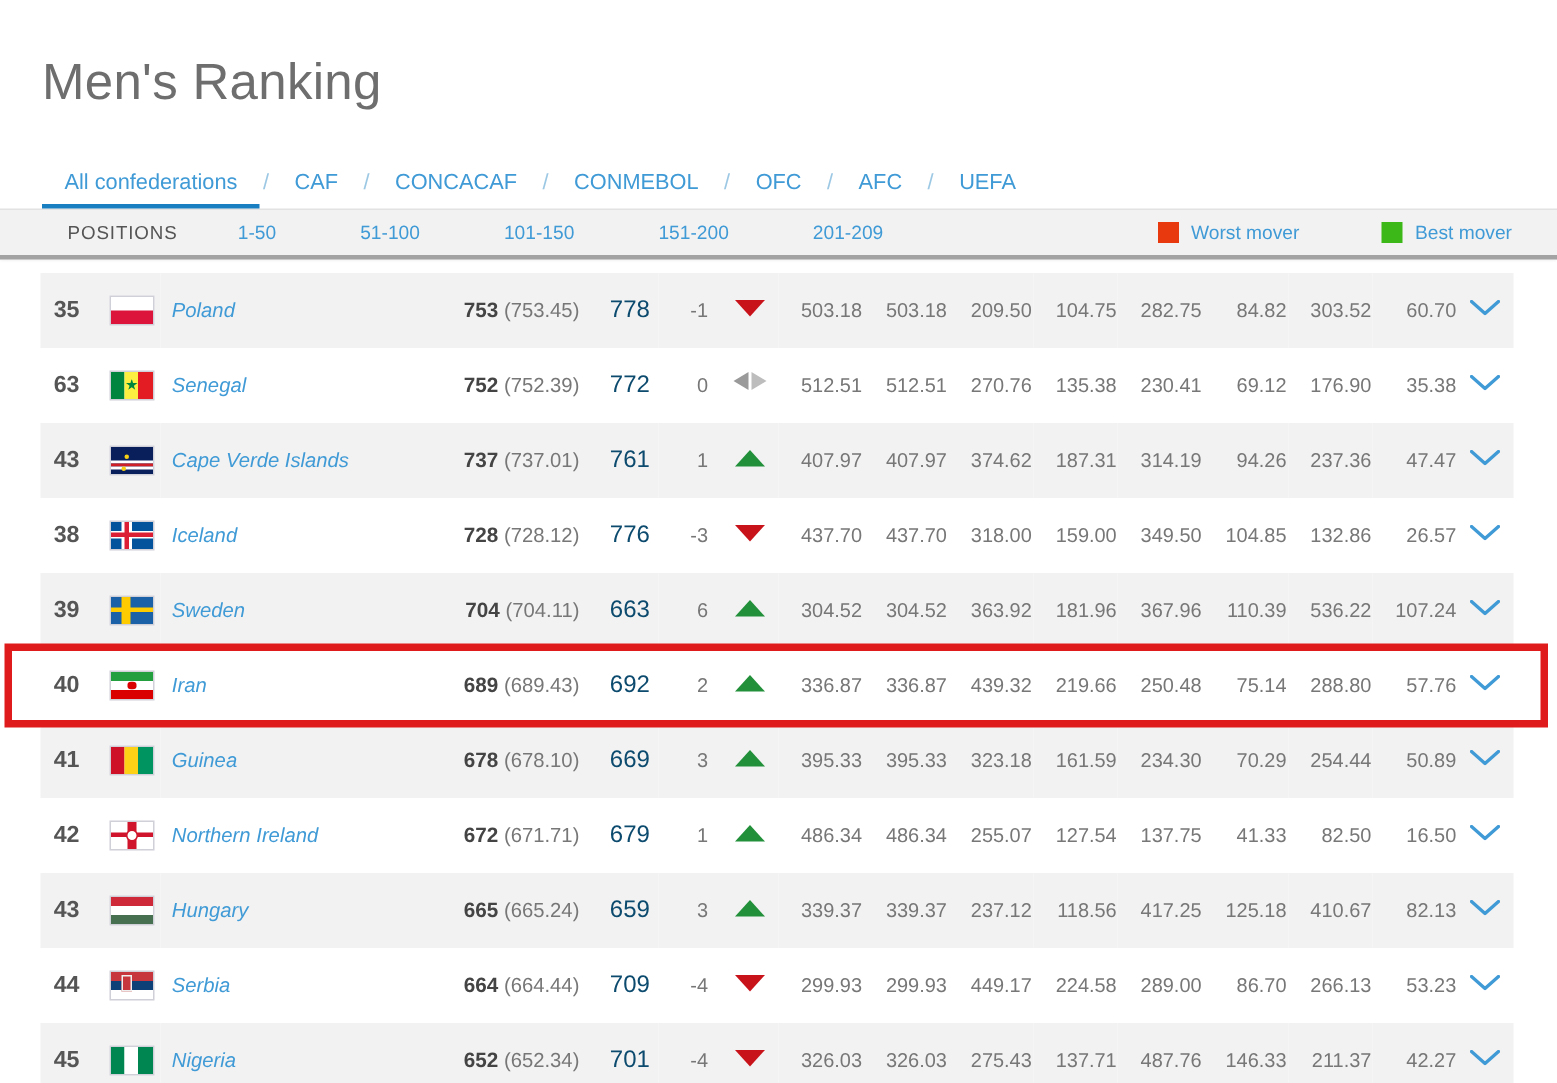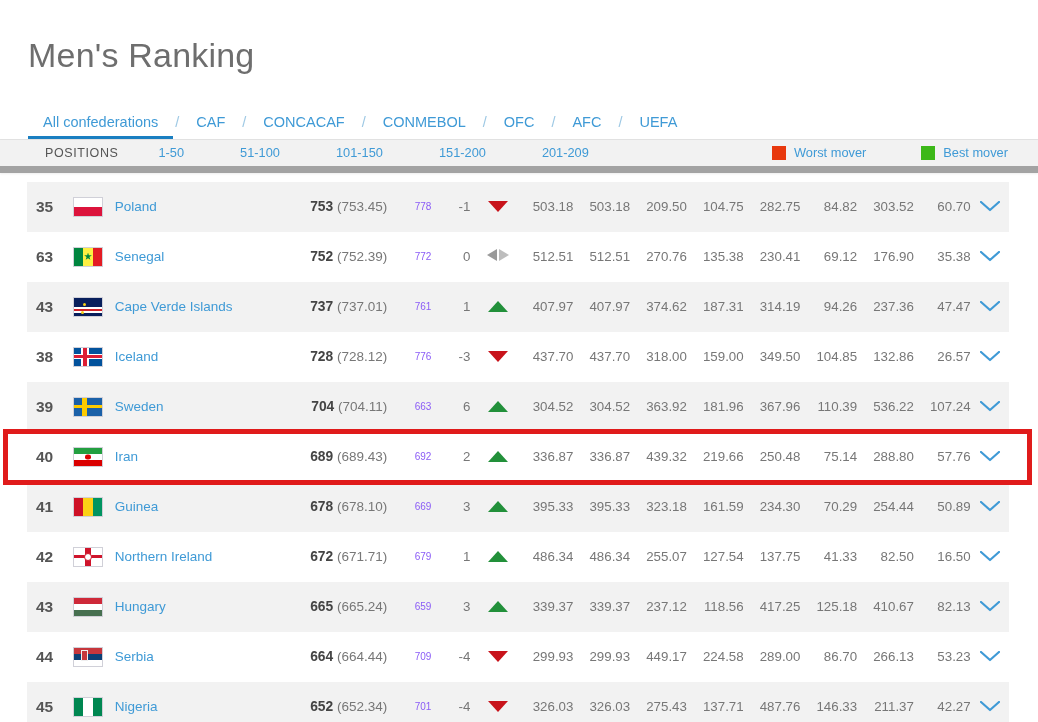--- a/index.html
+++ b/index.html
@@ -50,21 +50,21 @@
     line-height: 16px;
   }
 
   
   .positions-bar {
     height: 33px;
     background: #f2f2f2;
     display: flex;
     align-items: center;
     padding: 0 30px 0 45px;
-    border-bottom: 7px solid #a3a3a3;
+    border-bottom: 3px solid #a3a3a3;
     box-shadow: 0 1px 2px rgba(0,0,0,0.07);
     position: relative;
     z-index: 2;
   }
   .positions-label {
     font-size: 12.5px;
     color: #555;
     letter-spacing: 0.6px;
     margin-right: 40px;
   }
@@ -121,40 +121,41 @@
     padding-right: 11px;
   }
   .c-flag { width: 36px; }
   .c-team {
     font-size: 13.5px;
     color: #3f9ad6;
     padding-left: 8px;
     white-space: nowrap;
     cursor: pointer;
     width: 200px;
+    font-style: italic;
   }
   .c-points {
     width: 118px;
     text-align: right;
     white-space: nowrap;
     font-size: 13.5px;
     color: #777;
     padding-right: 4px;
   }
   .c-points .pts-main {
     font-weight: bold;
     color: #444;
     font-size: 13.8px;
     text-align: right;
   }
   .c-prev {
     width: 56px;
     text-align: right;
-    font-size: 10px;
-    color: #8b5cf6;
+    font-size: 16px;
+    color: #0c4a6e;
     padding-right: 6px;
   }
   .c-delta {
     width: 50px;
     text-align: right;
     font-size: 13.3px;
     color: #777;
     padding-right: 8px;
   }
   .c-arrow {

